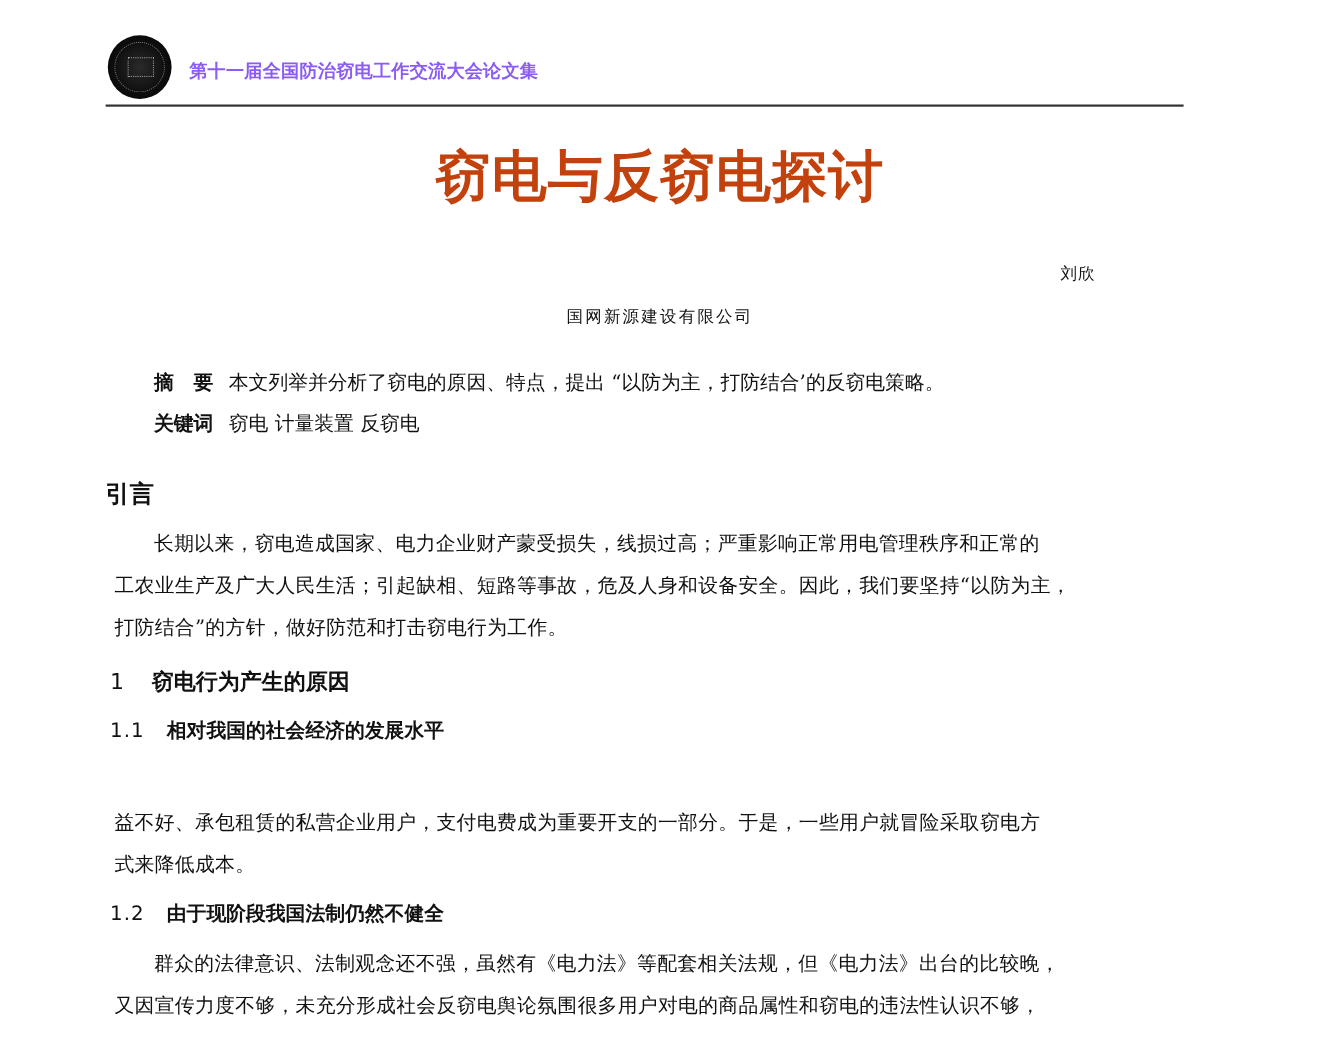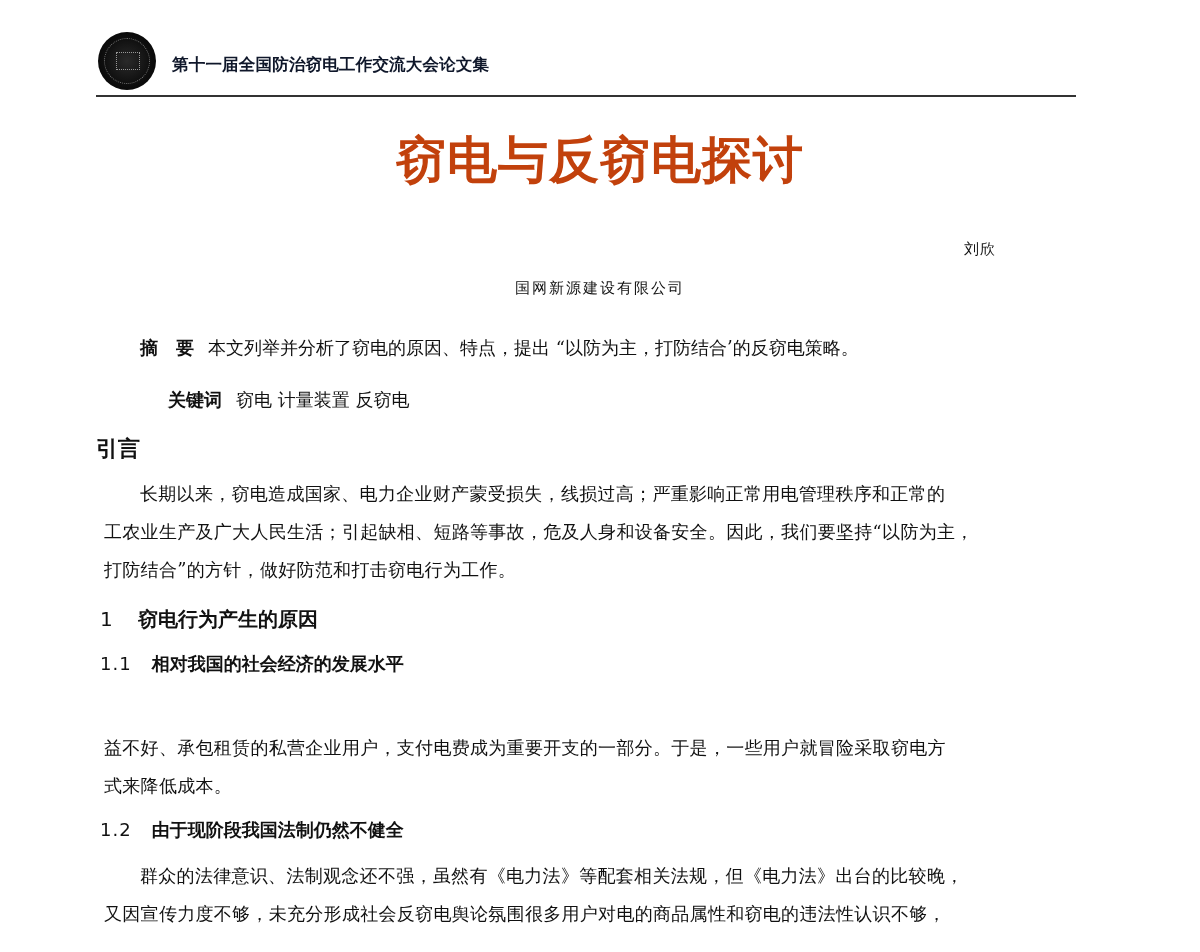--- a/index.html
+++ b/index.html
@@ -53,21 +53,21 @@
       border: 1px dotted #999;
     }
     .journal-title {
       position: absolute;
       left: 76px;
       top: 26px;
       font-family: "DejaVu Sans", "Liberation Sans", sans-serif;
       font-weight: bold;
       font-size: 16.5px;
       letter-spacing: 0.2px;
-      color: #0f172a;
+      color: #8b5cf6;
       white-space: nowrap;
     }
     .header-rule {
       position: absolute;
       left: 0px;
       top: 67px;
       width: 980px;
       height: 2px;
       background: #333;
     }
@@ -112,21 +112,21 @@
       font-size: 18px;
       white-space: nowrap;
     }
     .meta-label {
       font-family: "DejaVu Sans", "Liberation Sans", sans-serif;
       font-weight: bold;
       display: inline-block;
       margin-right: 14px;
     }
     .abstract-line { top: 336px; }
-    .keywords-line { top: 388px; margin-left: 28px; }
+    .keywords-line { top: 373px; }
 
     
     .h-intro {
       position: absolute;
       left: 96px;
       top: 434px;
       font-family: "DejaVu Sans", "Liberation Sans", sans-serif;
       font-weight: bold;
       font-size: 22px;
     }

